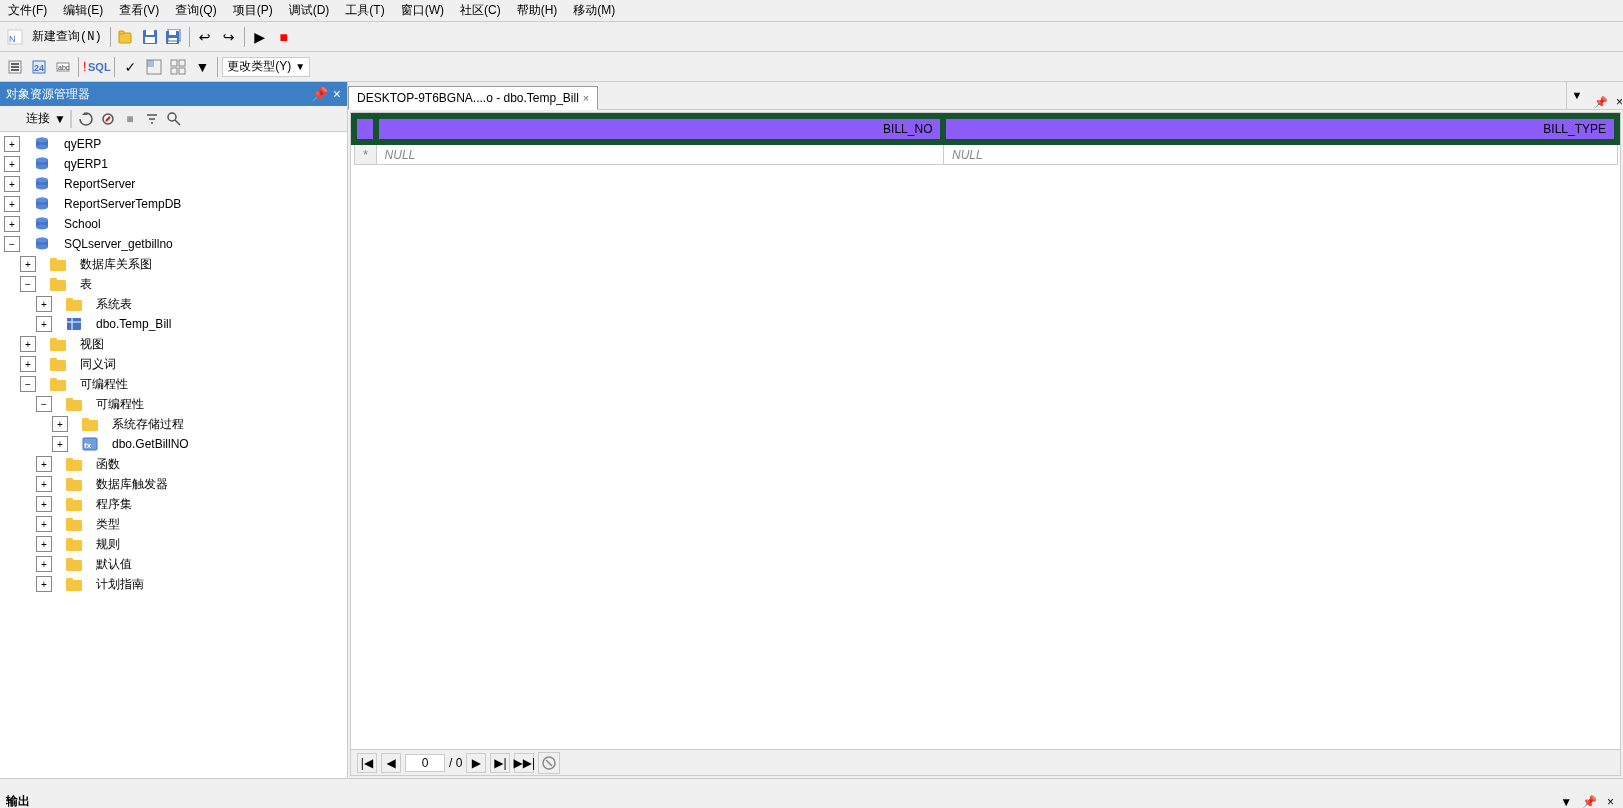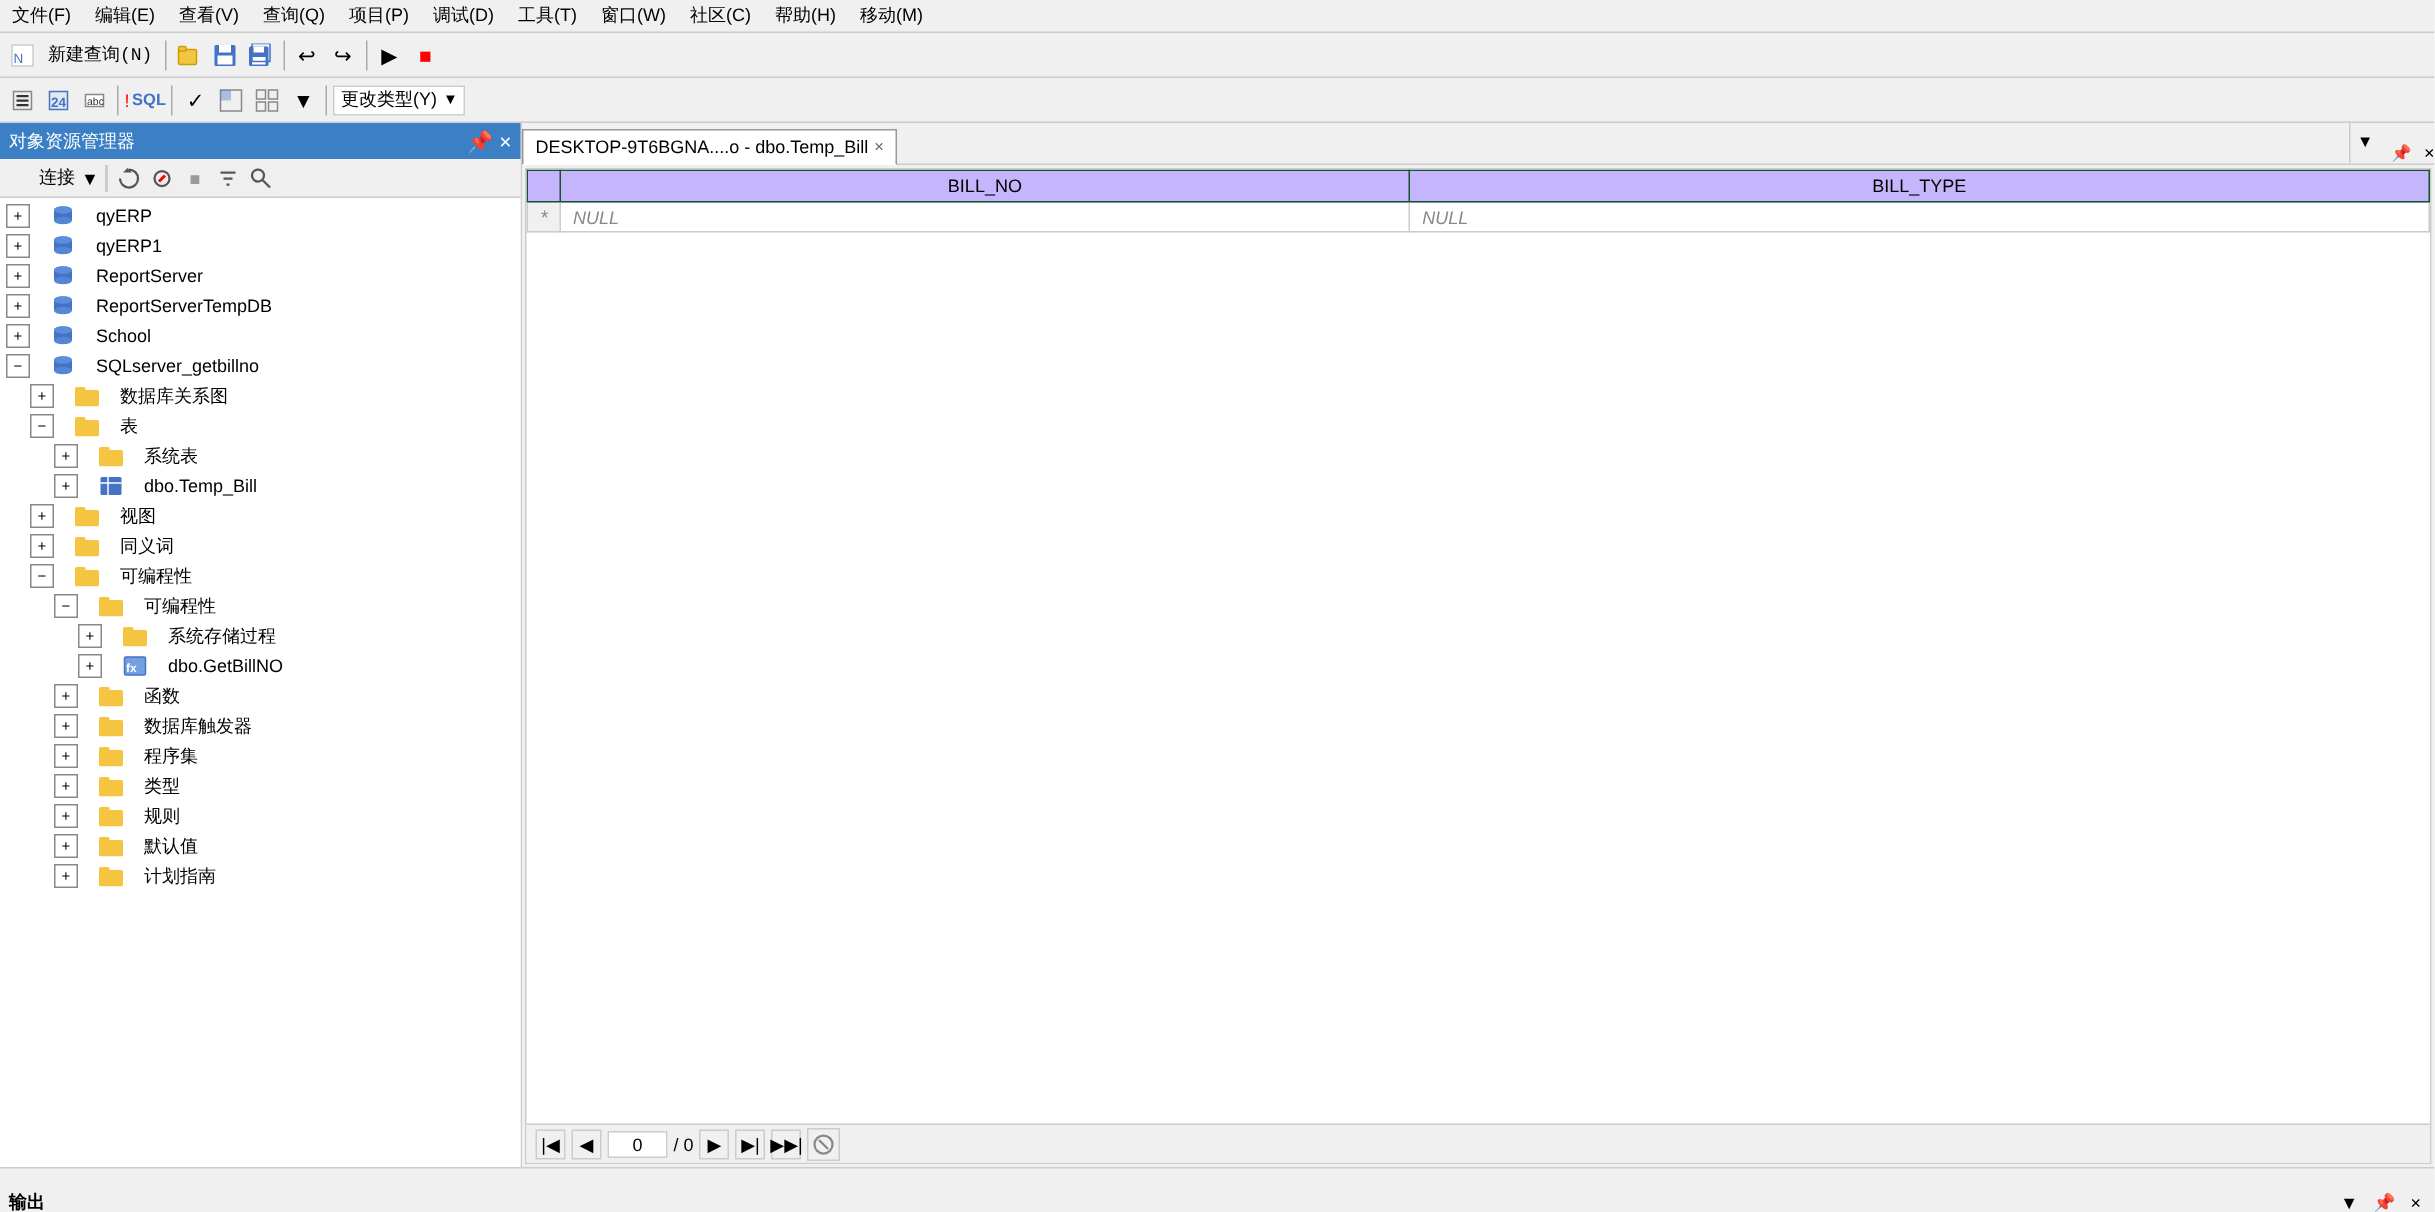--- a/index.html
+++ b/index.html
@@ -50,21 +50,21 @@
     .tab-close { font-size: 11px; cursor: pointer; color: #666; }
     .tab-dropdown { margin-left: auto; padding: 0 4px; font-size: 11px; cursor: pointer; border-left: 1px solid #ccc; height: 28px; display: flex; align-items: center; }
     .tab-pin { font-size: 11px; cursor: pointer; padding: 0 4px; }
 
     
     .query-area { flex: 1; background: white; display: flex; flex-direction: column; margin: 2px; border: 1px solid #ccc; }
 
     
     .results-grid { flex: 1; overflow: auto; }
     .results-table { border-collapse: collapse; width: 100%; font-size: 12px; }
-    .results-table th { background: #c4b5fd; border: 1px solid #14532d; padding: 3px 8px; font-weight: normal; text-align: center; white-space: nowrap; }
+    .results-table th { background: #8b5cf6; border: 6px solid #14532d; padding: 3px 8px; font-weight: normal; text-align: right; white-space: nowrap; }
     .results-table td { border: 1px solid #ccc; padding: 2px 8px; font-style: italic; color: #888; white-space: nowrap; }
     .row-indicator { width: 20px; background: #f0f0f0; border: 1px solid #ccc; text-align: center; color: #666; font-size: 13px; }
 
     
     .nav-bar { border-top: 1px solid #ccc; background: #f0f0f0; display: flex; align-items: center; gap: 4px; padding: 2px 6px; height: 26px; }
     .nav-btn { width: 20px; height: 20px; background: #f0f0f0; border: 1px solid #ccc; display: flex; align-items: center; justify-content: center; cursor: pointer; font-size: 12px; }
     .nav-input { width: 40px; height: 18px; border: 1px solid #ccc; text-align: center; font-size: 12px; }
     .nav-total { font-size: 12px; }
     .nav-stop { width: 22px; height: 22px; background: #f0f0f0; border: 1px solid #ccc; display: flex; align-items: center; justify-content: center; cursor: pointer; }
 

